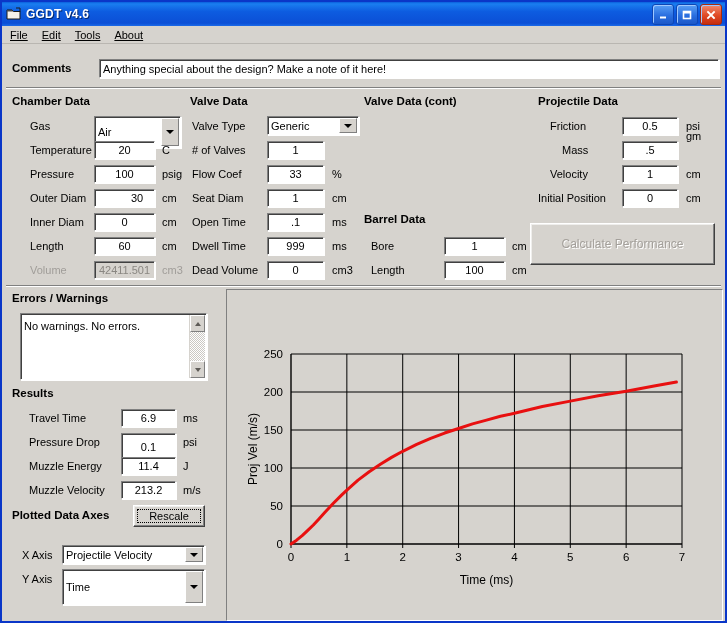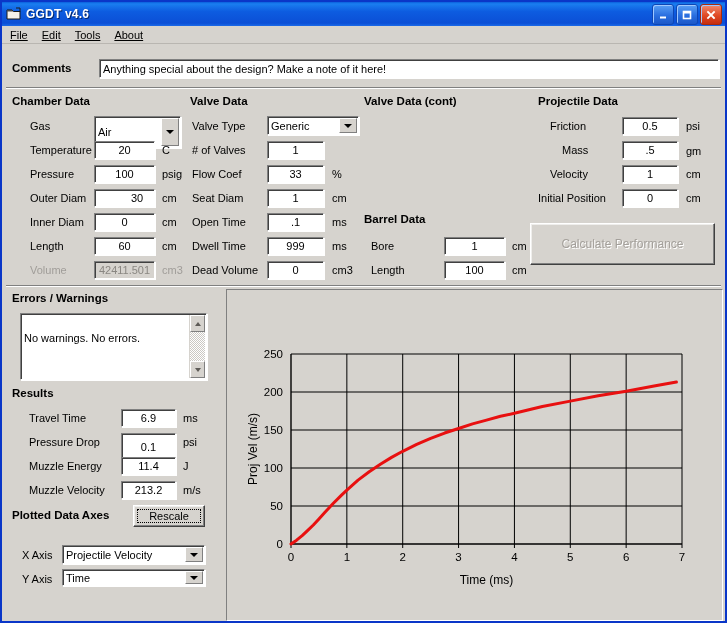--- a/index.html
+++ b/index.html
@@ -62,21 +62,21 @@
   .btn .dots{position:absolute;left:3px;right:3px;top:3px;bottom:3px;border:1px dotted #000;}
   
   .commentbox{position:absolute;box-sizing:border-box;background:#ffffff;
     border:1px solid;border-color:#808080 #ffffff #ffffff #808080;
     box-shadow: 1px 1px 0 #ffffff, inset 1px 1px 0 #404040;
     font-size:11px;display:flex;align-items:center;padding-left:3px;color:#000;}
   
   .txtarea{position:absolute;box-sizing:border-box;background:#ffffff;
     border:1px solid;border-color:#808080 #ffffff #ffffff #808080;
     box-shadow: 1px 1px 0 #ffffff, inset 1px 1px 0 #404040;
-    font-size:11px;color:#000;padding:18px 3px;}
+    font-size:11px;color:#000;padding:6px 3px;}
   .scrollbar{position:absolute;right:1px;top:1px;bottom:1px;width:15px;background:#efeeec;
      border-left:1px solid #d6d3ce;display:flex;flex-direction:column;justify-content:space-between;}
   .sbbtn{height:15px;background:#d6d3ce;border:1px solid;border-color:#ffffff #808080 #808080 #ffffff;
      display:flex;align-items:center;justify-content:center;}
   .sb-up{width:0;height:0;border-left:3px solid transparent;border-right:3px solid transparent;border-bottom:4px solid #5d5a56;}
   .sb-dn{width:0;height:0;border-left:3px solid transparent;border-right:3px solid transparent;border-top:4px solid #5d5a56;}
   .sbtrack{flex:1;background:
      repeating-conic-gradient(#ffffff 0% 25%, #cbc8c3 0% 50%) 0 0/2px 2px;}
   
   .chartpanel{position:absolute;background:#d6d3ce;
@@ -209,21 +209,21 @@
     <div class="unit" style="left:510px;top:219px;">cm</div>
 
     <div class="secthead" style="left:536px;top:50px;">Projectile Data</div>
 
     <div class="lbl" style="left:548px;top:75px;">Friction</div>
     <div class="field" style="left:620px;top:72px;width:56px;height:18px;">0.5</div>
     <div class="unit" style="left:684px;top:75px;">psi</div>
 
     <div class="lbl" style="left:548px;top:99px;margin-left:12px;">Mass</div>
     <div class="field" style="left:620px;top:96px;width:56px;height:18px;">.5</div>
-    <div class="unit" style="left:684px;top:100px;">gm</div>
+    <div class="unit" style="left:684px;top:85px;">gm</div>
 
     <div class="lbl" style="left:548px;top:123px;">Velocity</div>
     <div class="field" style="left:620px;top:120px;width:56px;height:18px;">1</div>
     <div class="unit" style="left:684px;top:123px;">cm</div>
 
     <div class="lbl" style="left:536px;top:147px;">Initial Position</div>
     <div class="field" style="left:620px;top:144px;width:56px;height:18px;">0</div>
     <div class="unit" style="left:684px;top:147px;">cm</div>
 
     <div class="btn disabled" style="left:528px;top:178px;width:185px;height:42px;font-size:12px;">Calculate Performance</div>
@@ -270,21 +270,21 @@
 
     <div class="lbl" style="left:20px;top:504px;">X Axis</div>
     <div class="combo" style="left:60px;top:500px;width:143px;height:19px;">
       <span>Projectile Velocity</span>
       <span class="arrowbtn">
           <i class="caret"></i>
         </span>
     </div>
 
     <div class="lbl" style="left:20px;top:528px;">Y Axis</div>
-    <div class="combo" style="left:60px;top:524px;width:143px;height:17px;">
+    <div class="combo" style="left:60px;top:524px;width:143px;height:36px;">
       <span>Time</span>
       <span class="arrowbtn">
           <i class="caret"></i>
         </span>
     </div>
 
     <div class="chartpanel" style="left:224px;top:244px;width:495px;height:330px;">
       <svg id="chart-svg" width="493" height="328" viewBox="0 0 493 328">
           <line x1="119.85714285714286" y1="64" x2="119.85714285714286" y2="254" stroke="#000" stroke-width="1"></line>
           <line x1="175.71428571428572" y1="64" x2="175.71428571428572" y2="254" stroke="#000" stroke-width="1"></line>

